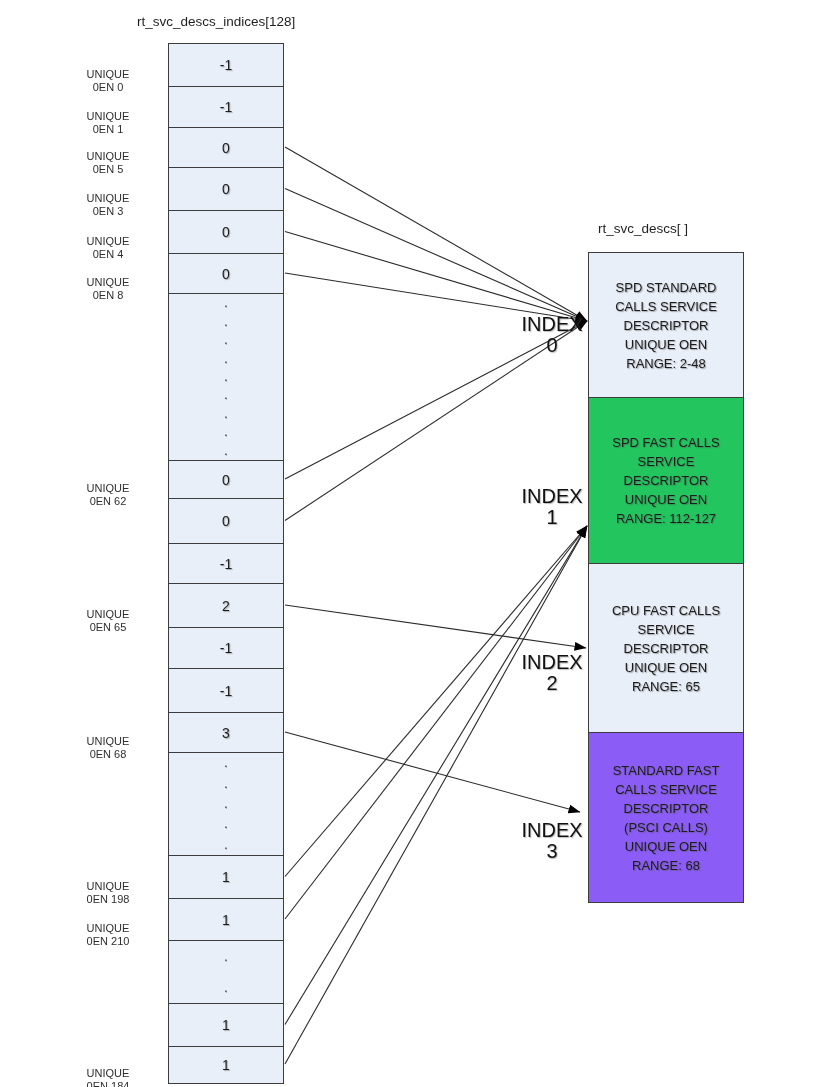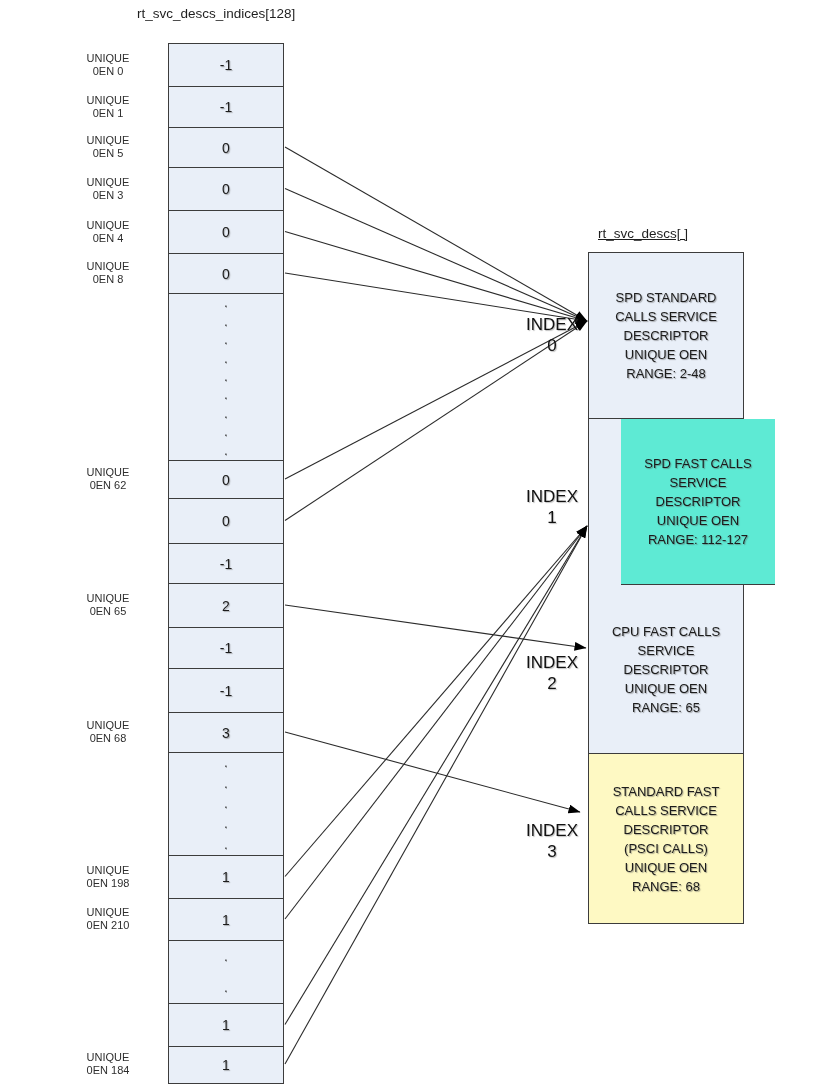--- a/index.html
+++ b/index.html
@@ -1,20 +1,20 @@
 <!DOCTYPE html>
 <html><head>
 <meta charset="utf-8">
 <style>
   html,body{margin:0;padding:0;background:#fff;}
   #canvas{
     position:relative;width:827px;height:1087px;overflow:hidden;background:#fff;
     font-family:"Liberation Sans","DejaVu Sans",sans-serif;color:#1a1a1a;
   }
-  .title{position:absolute;font-size:13.5px;color:#1f1f1f;white-space:nowrap;}
+  .title{position:absolute;font-size:13.5px;color:#1f1f1f;white-space:nowrap;margin-top:8px;}
   #left-col{
     position:absolute;left:168px;top:43px;width:114px;
     border:1.4px solid #3c3c3c;box-sizing:content-box;background:#e9eff8;
   }
   .cell{
     position:relative;box-sizing:border-box;width:100%;
     border-bottom:1.4px solid #3c3c3c;background:#e9eff8;
     display:flex;align-items:center;justify-content:center;
   }
   .cell:last-child{border-bottom:none;}
@@ -22,49 +22,49 @@
     font-size:14px;color:#1c1c1c;
     text-shadow:1px 1px 1px rgba(90,90,90,0.45);
   }
   .cell.dots{flex-direction:column;justify-content:space-around;align-items:center;}
   .cell.dots span{
     font-size:12px;line-height:6px;color:#222;
     text-shadow:0.5px 0.5px 0.5px rgba(90,90,90,0.4);
   }
   .oen-label{
     position:absolute;left:55px;width:106px;text-align:center;
-    font-size:11px;line-height:13px;color:#2e2e2e;
+    font-size:11px;line-height:13px;color:#2e2e2e;margin-top:16px;
   }
   #right-col{
     position:absolute;left:588px;top:252px;width:154px;
     border:1.4px solid #3c3c3c;box-sizing:content-box;background:#e9eff8;
   }
   .descbox{
     position:relative;box-sizing:border-box;width:100%;
     border-bottom:1.4px solid #3c3c3c;background:#e9eff8;
     display:flex;flex-direction:column;justify-content:center;align-items:center;
   }
   .descbox:last-child{border-bottom:none;}
   .descbox div{
     font-size:13px;line-height:19px;text-align:center;color:#1c1c1c;
     text-shadow:1px 1px 1px rgba(90,90,90,0.5);white-space:nowrap;
   }
   .index-label{
     position:absolute;left:512px;width:80px;text-align:center;
-    font-size:17px;line-height:21px;color:#111;
+    font-size:20px;line-height:21px;color:#111;
     text-shadow:1px 1px 1px rgba(90,90,90,0.4);
   }
   #arrows{position:absolute;left:0;top:0;pointer-events:none;}
 </style>
 </head>
 <body>
 
 <div id="canvas" style="background: rgb(255, 255, 255);">
   <div class="title" style="left:137px;top:6px;">rt_svc_descs_indices[128]</div>
-  <div class="title" style="left:598px;top:226px;text-decoration:underline;">rt_svc_descs[ ]</div>
+  <div class="title" style="left:598px;top:213px;">rt_svc_descs[ ]</div>
 
   <div id="left-col">
       <div class="cell" style="height: 43px; background: rgb(233, 239, 248);">
         <span class="val">-1</span>
       </div>
       <div class="cell" style="height: 41px; background: rgb(233, 239, 248);">
         <span class="val">-1</span>
       </div>
       <div class="cell" style="height: 40px; background: rgb(233, 239, 248);">
         <span class="val">0</span>
@@ -128,42 +128,42 @@
         <span>.</span>
       </div>
       <div class="cell" style="height: 43px; background: rgb(233, 239, 248);">
         <span class="val">1</span>
       </div>
       <div class="cell" style="height: 36px; background: rgb(233, 239, 248);">
         <span class="val">1</span>
       </div>
     </div>
   <div id="right-col">
-      <div class="descbox" style="height: 166px; background: rgb(233, 239, 248);">
+      <div class="descbox" style="height: 145px; background: rgb(233, 239, 248);">
         <div>SPD STANDARD</div>
         <div>CALLS SERVICE</div>
         <div>DESCRIPTOR</div>
         <div>UNIQUE OEN</div>
         <div>RANGE: 2-48</div>
       </div>
-      <div class="descbox" style="height: 166px; background: #5eead4; margin-left: 32px;">
+      <div class="descbox" style="height: 166px; background: #22c55e;">
         <div>SPD FAST CALLS</div>
         <div>SERVICE</div>
         <div>DESCRIPTOR</div>
         <div>UNIQUE OEN</div>
         <div>RANGE: 112-127</div>
       </div>
       <div class="descbox" style="height: 169px; background: rgb(233, 239, 248);">
         <div>CPU FAST CALLS</div>
         <div>SERVICE</div>
         <div>DESCRIPTOR</div>
         <div>UNIQUE OEN</div>
         <div>RANGE: 65</div>
       </div>
-      <div class="descbox" style="height: 169px; background: #fef9c3;">
+      <div class="descbox" style="height: 169px; background: #8b5cf6;">
         <div>STANDARD FAST</div>
         <div>CALLS SERVICE</div>
         <div>DESCRIPTOR</div>
         <div>(PSCI CALLS)</div>
         <div>UNIQUE OEN</div>
         <div>RANGE: 68</div>
       </div>
     </div>
 
   <svg id="arrows" width="827" height="1087" viewBox="0 0 827 1087">

